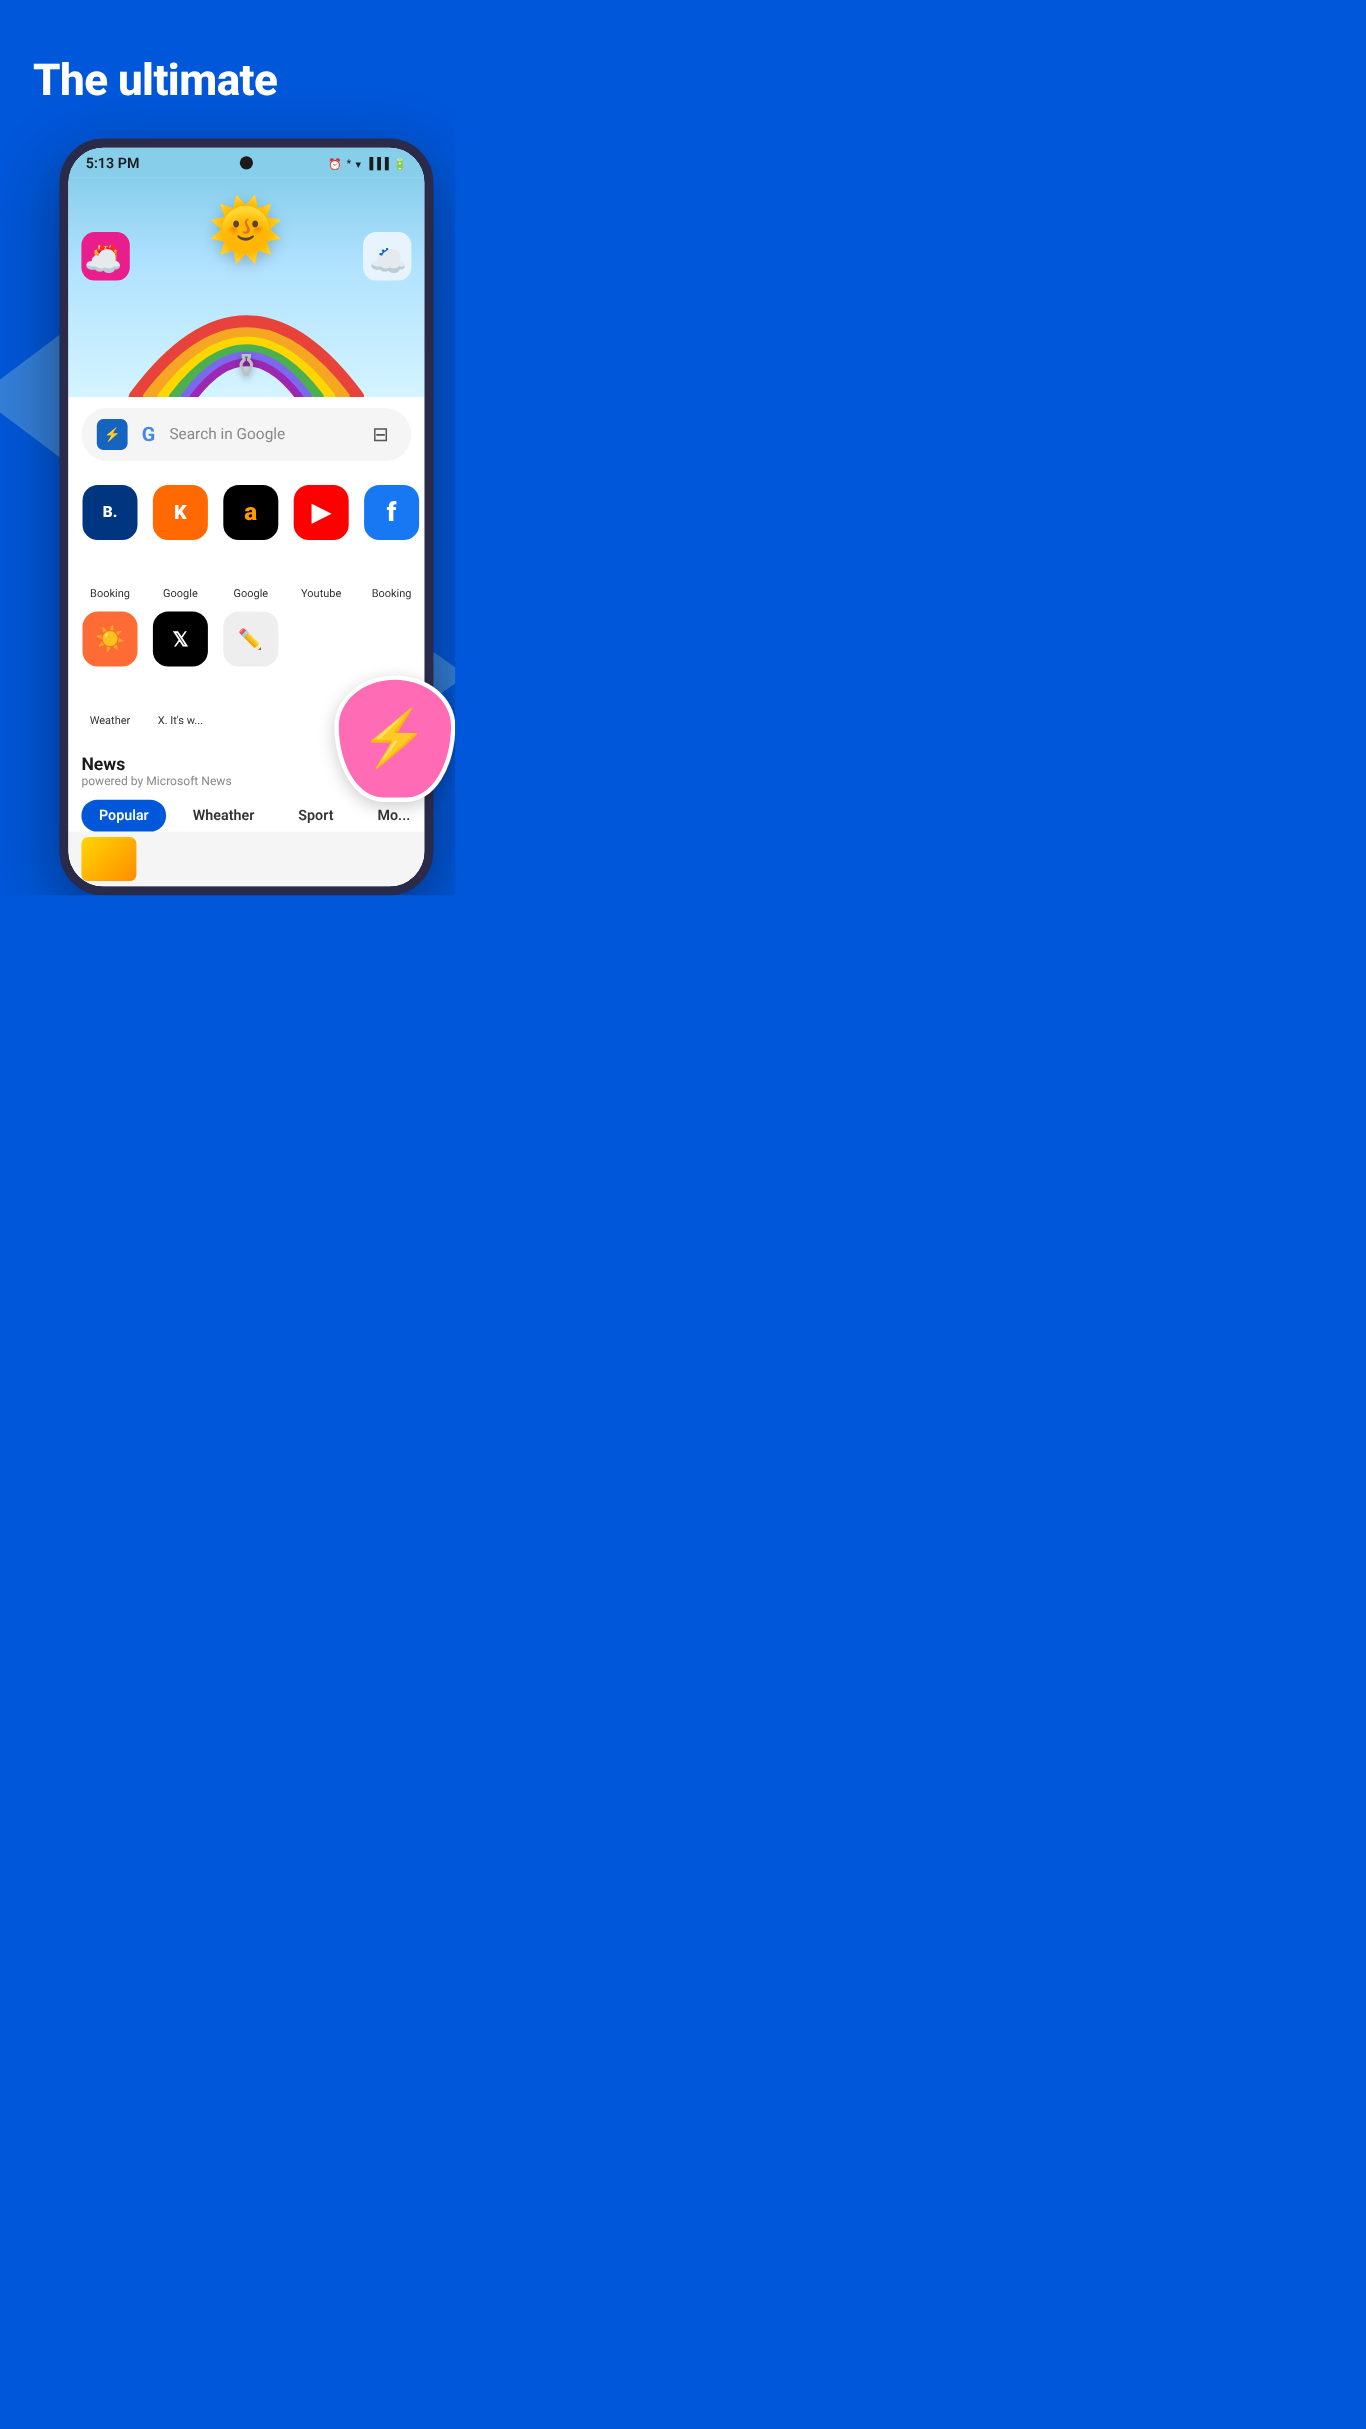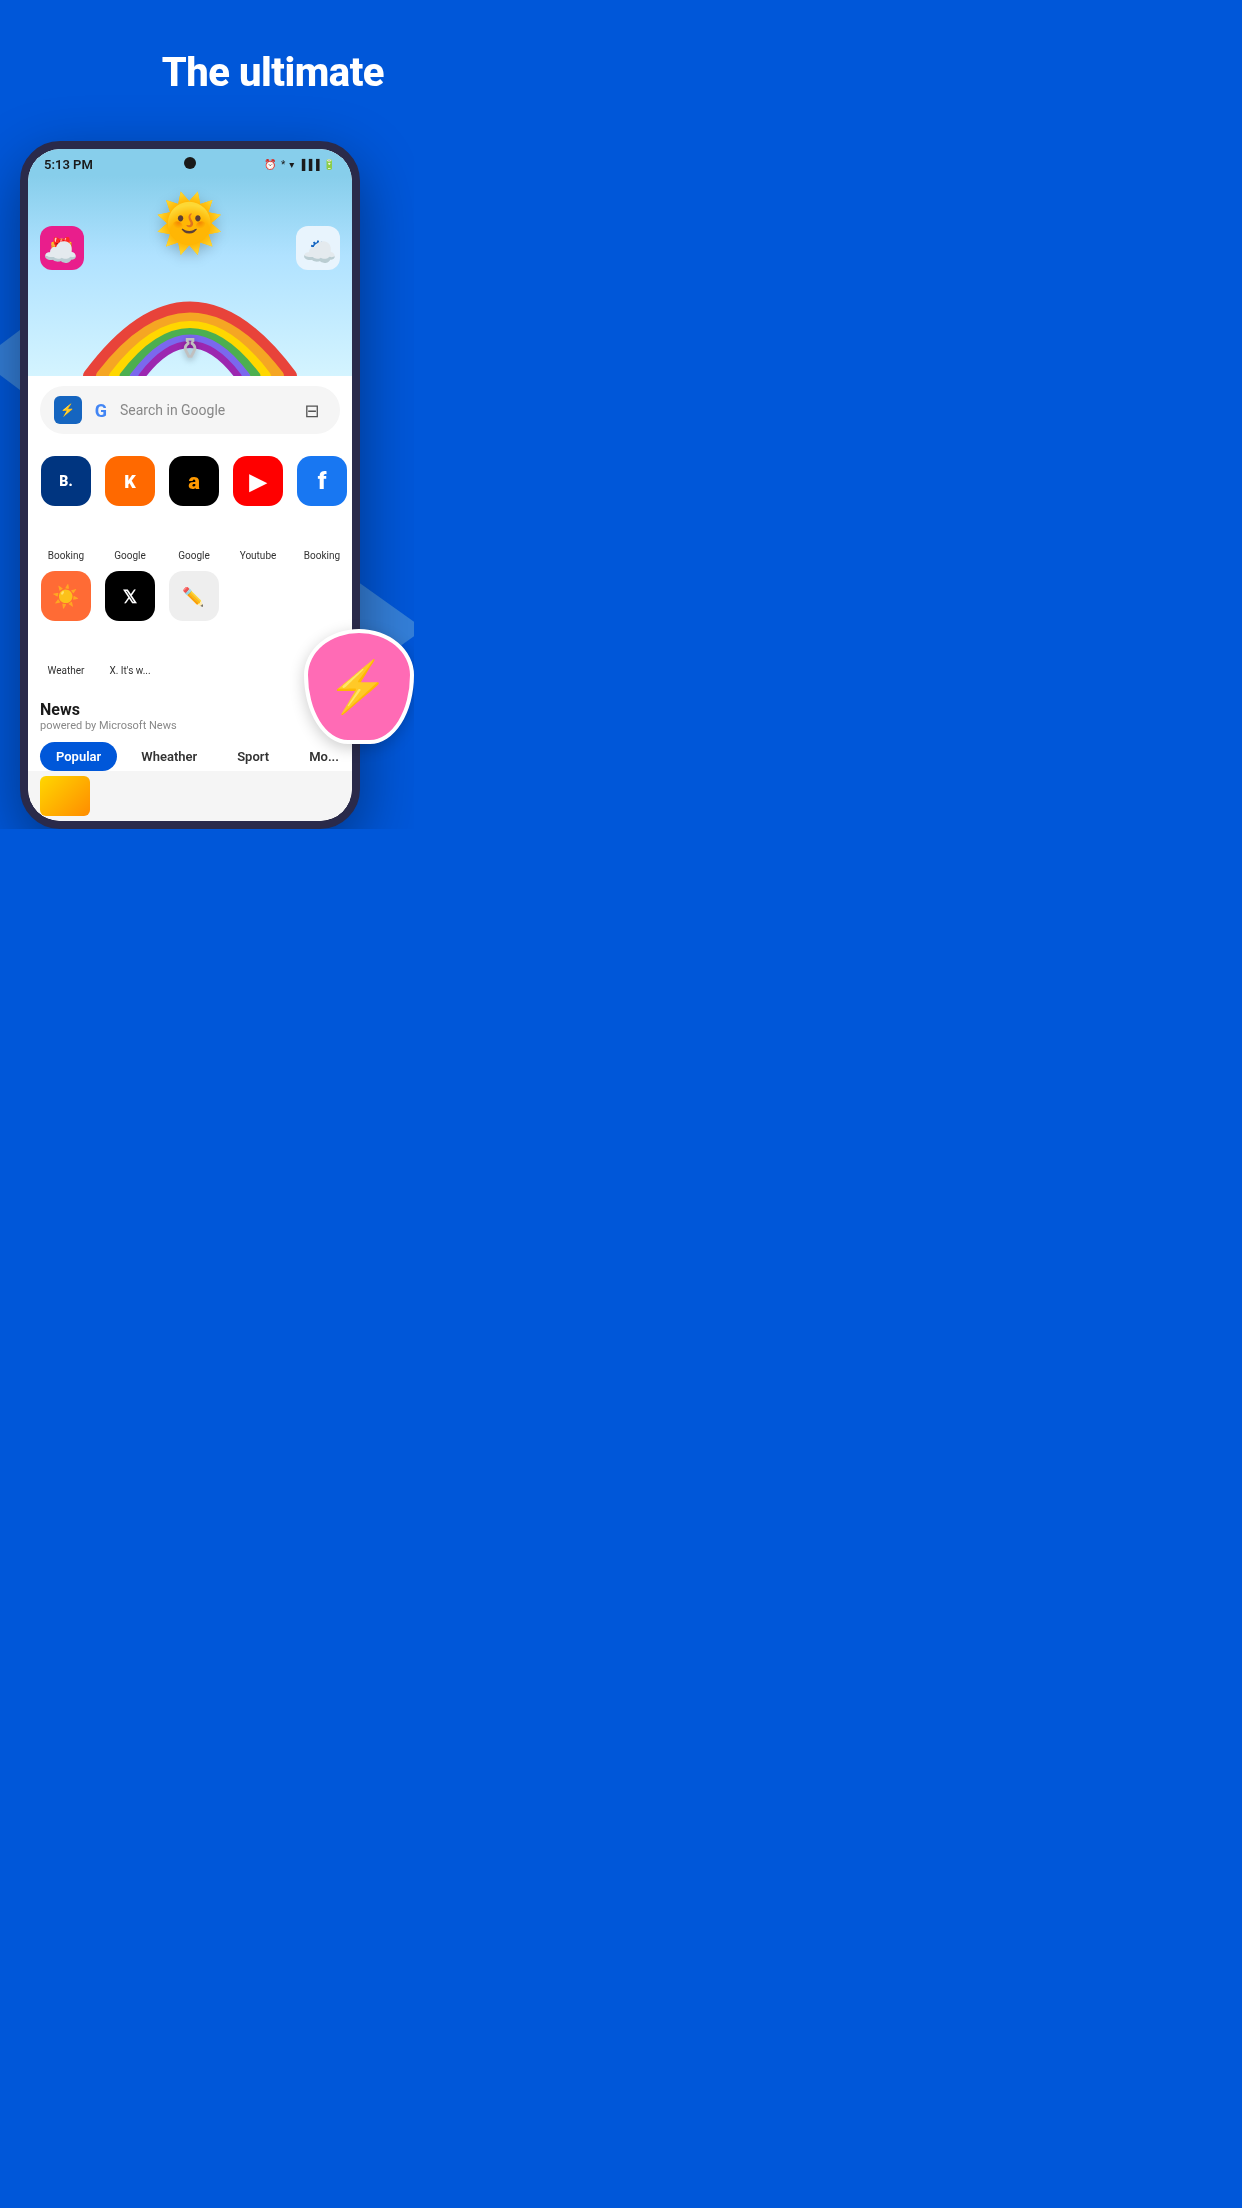--- a/index.html
+++ b/index.html
@@ -41,40 +41,40 @@
       width: 70px;
       height: 100px;
       background: #4A90D9;
       clip-path: polygon(0 0, 100% 50%, 0 100%);
       opacity: 0.7;
       z-index: 1;
     }
 
     
     .hero-text {
-      text-align: right;
-      padding: 50px 30px 45px;
+      text-align: left;
+      padding: 50px 30px 30px;
       position: relative;
       z-index: 2;
     }
 
     .hero-text h1 {
       color: white;
       font-size: 40px;
       font-weight: 800;
       line-height: 1.15;
       letter-spacing: -0.5px;
     }
 
     
     .phone-wrapper {
       position: relative;
       z-index: 2;
       display: flex;
-      justify-content: flex-start;
+      justify-content: flex-end;
       padding: 0 20px;
     }
 
     .phone-frame {
       width: 340px;
       background: #1a1a2e;
       border-radius: 40px;
       border: 8px solid #2a2a4a;
       box-shadow: 0 20px 60px rgba(0,0,0,0.4), inset 0 0 0 2px #3a3a5a;
       overflow: hidden;

